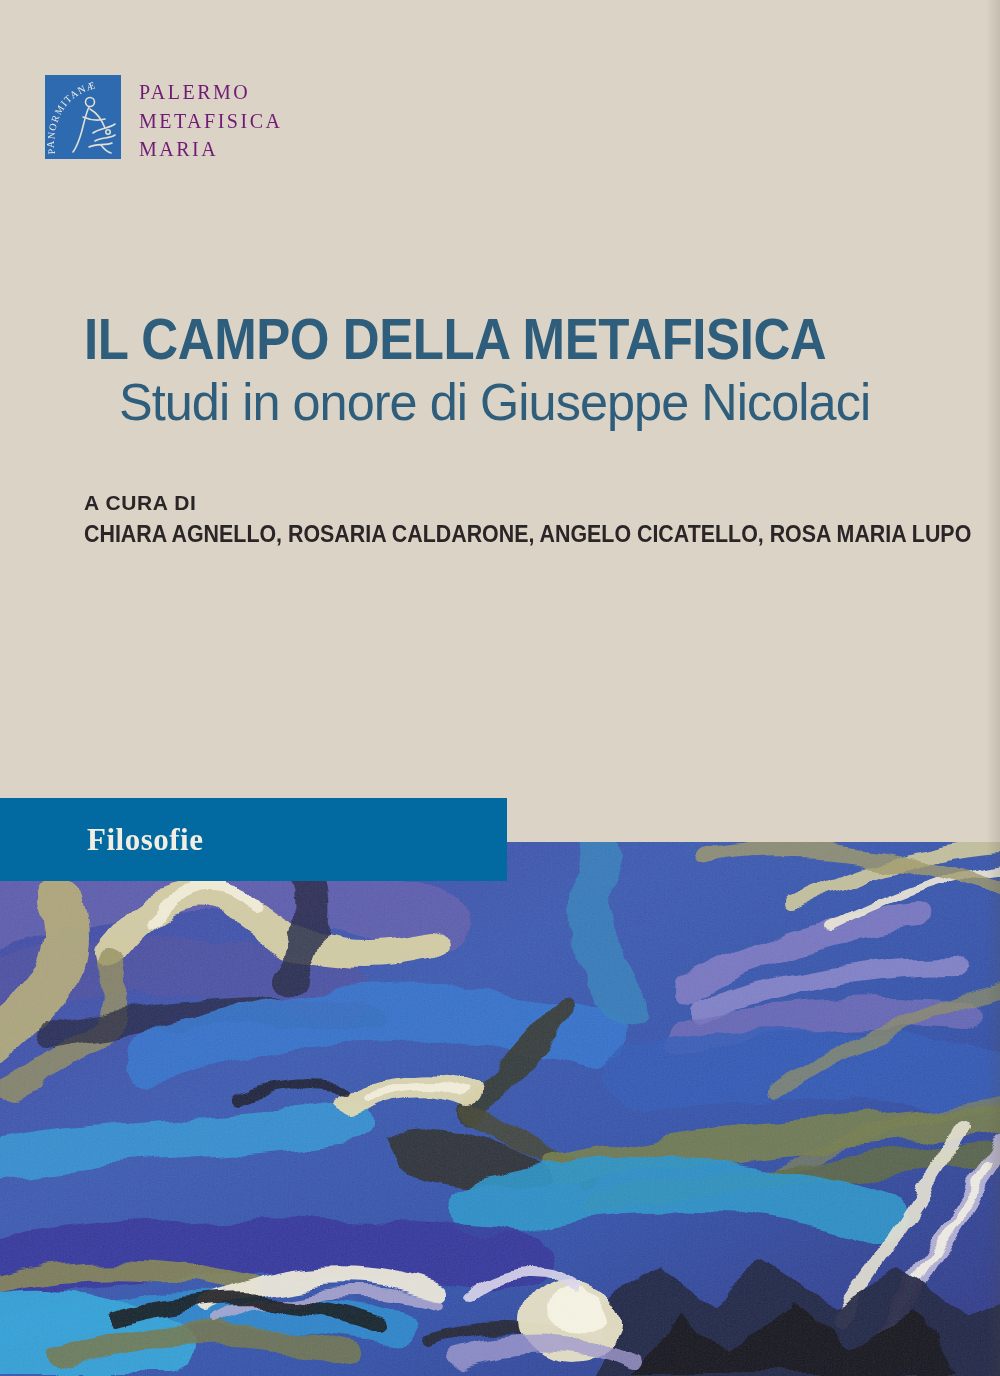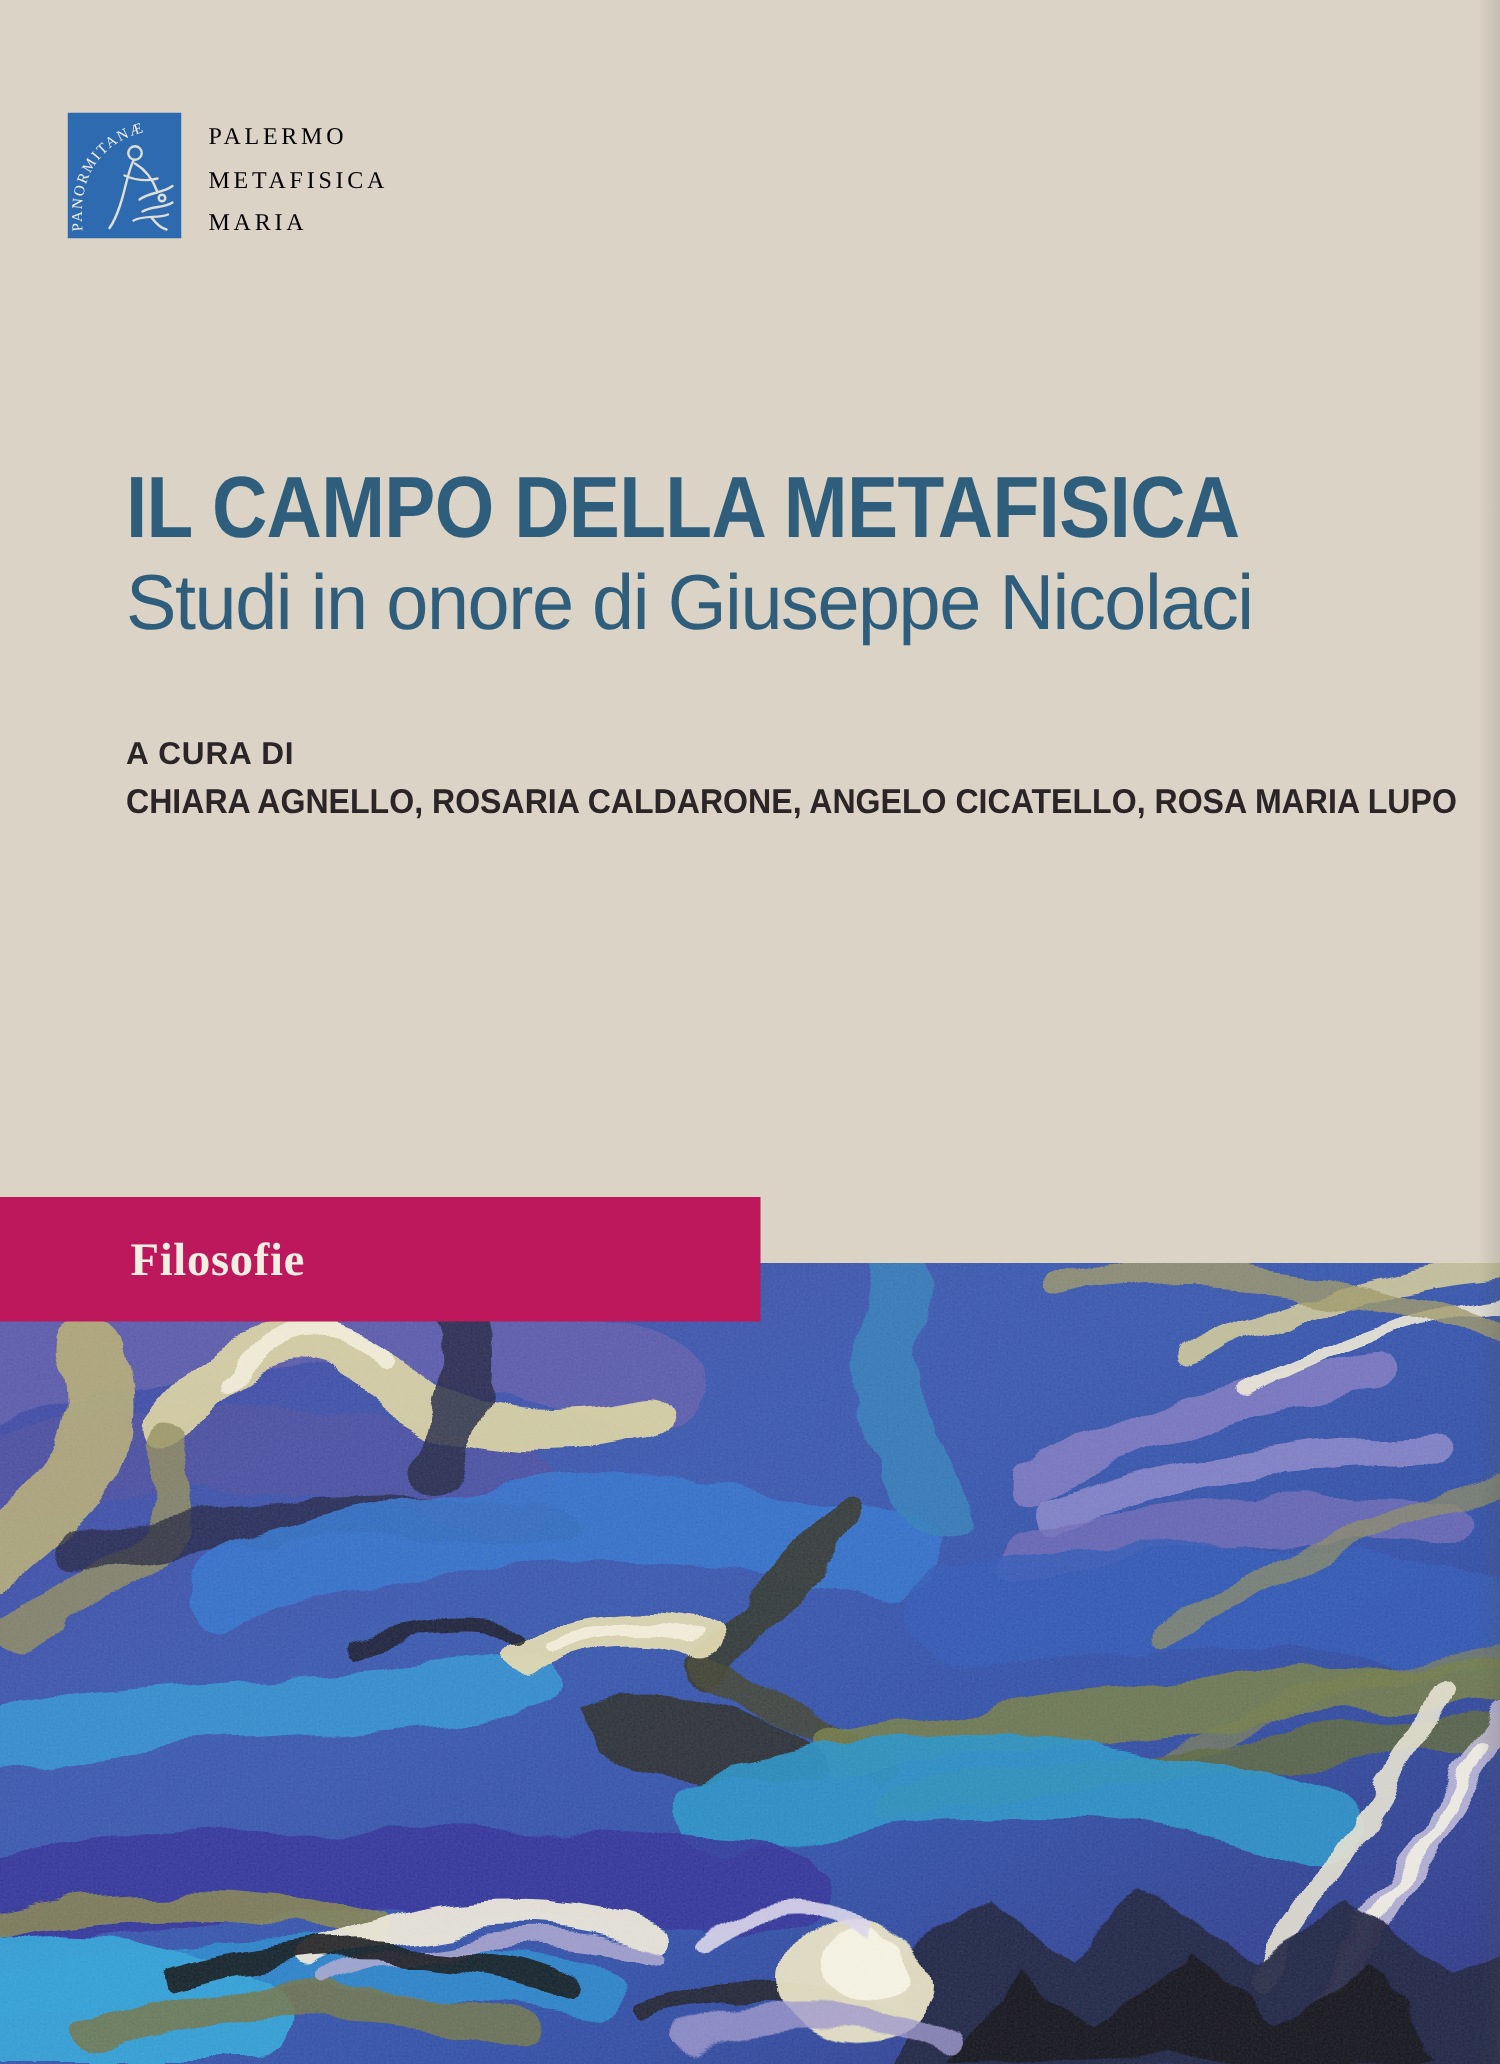--- a/index.html
+++ b/index.html
@@ -28,33 +28,34 @@
     position: absolute;
     left: 45px;
     top: 75px;
     display: flex;
     align-items: flex-start;
     gap: 18px;
   }
   .logo-svg { display: block; }
   .wordmark {
     font-family: "Liberation Serif", serif;
-    font-size: 16px;
+    font-size: 20px;
     line-height: 28.5px;
     letter-spacing: 2.5px;
-    color: #000000;
+    color: #701a75;
     padding-top: 3px;
   }
 
   
   .title-block {
     position: absolute;
     left: 84px;
     top: 307px;
     white-space: nowrap;
+    text-align: center;
   }
   .book-title {
     display: inline-block;
     font-size: 58px;
     font-weight: 700;
     letter-spacing: -0.5px;
     line-height: 64px;
     color: #2e5e7b;
     transform: scaleX(0.88);
     transform-origin: 0 50%;
@@ -97,21 +98,21 @@
     transform-origin: 0 50%;
   }
 
   
   .series-banner {
     position: absolute;
     left: 0;
     top: 798px;
     width: 507px;
     height: 83px;
-    background: #be185d;
+    background: #0369a1;
     z-index: 3;
   }
   .series-label {
     font-family: "Liberation Serif", serif;
     font-weight: 700;
     font-size: 31px;
     line-height: 83px;
     letter-spacing: 0.5px;
     color: #f3eee2;
     padding-left: 87px;

